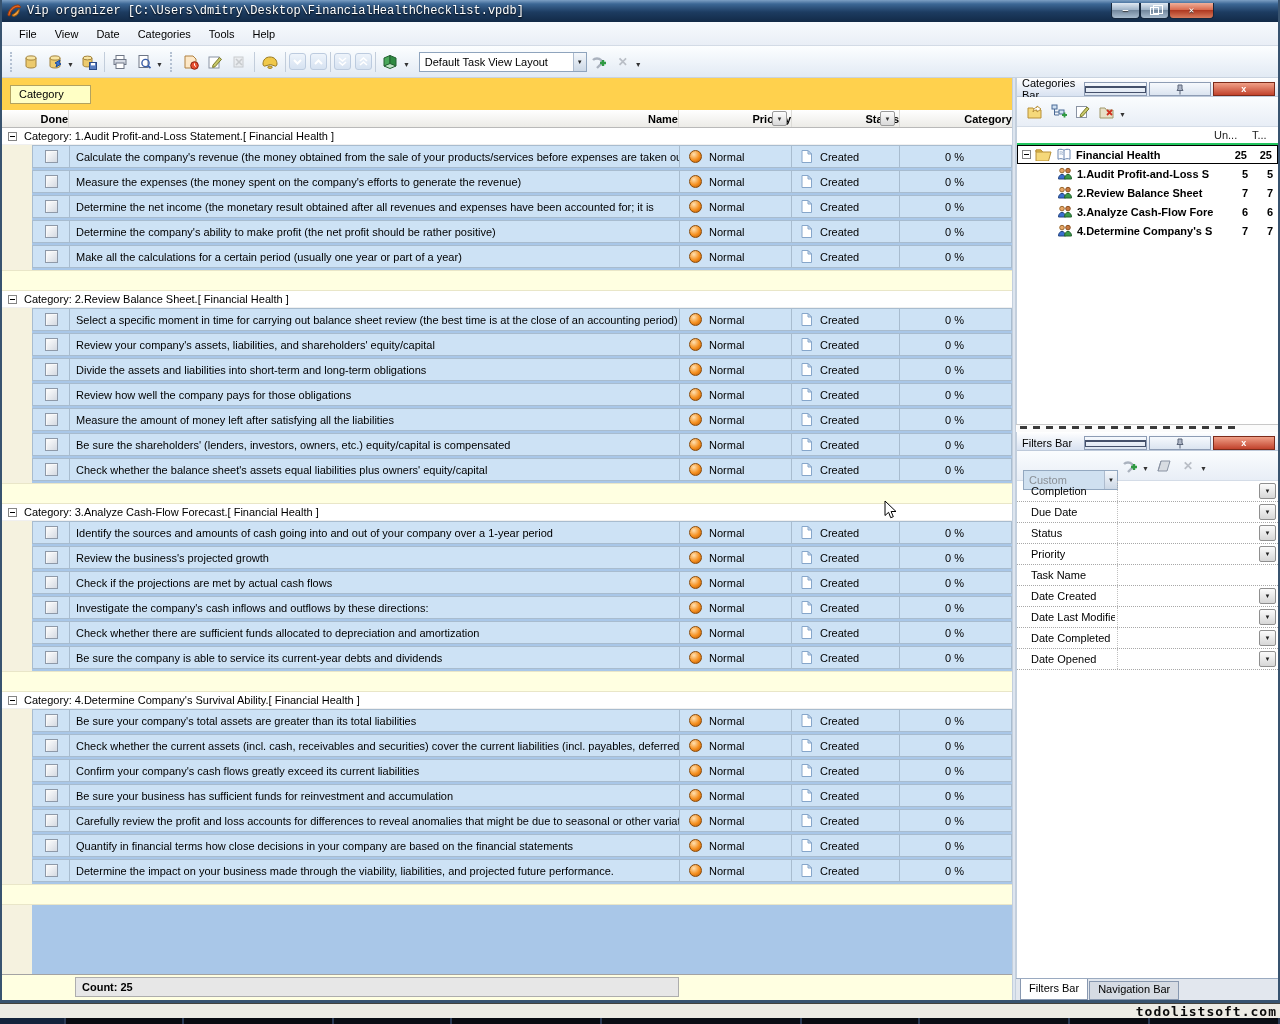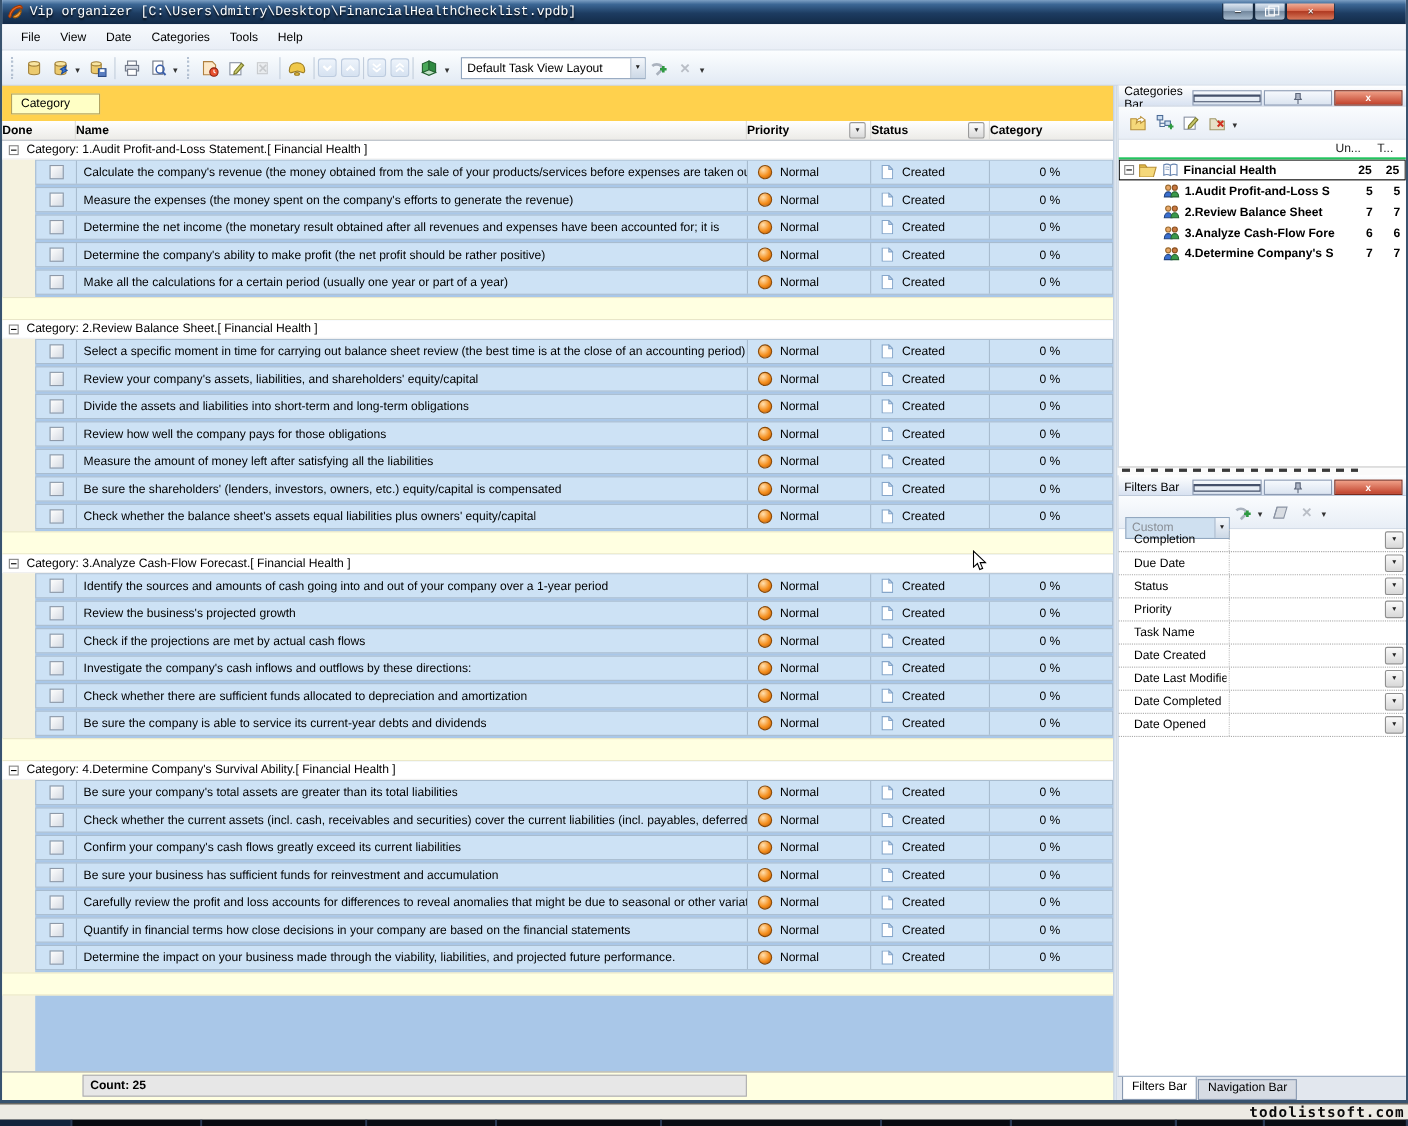--- a/index.html
+++ b/index.html
@@ -49,21 +49,21 @@
   .groupby-band { height:32px; background:#ffd14d; display:flex; align-items:center; padding-left:8px; flex:0 0 auto; }
   .groupby-chip { background:#ffffc5; border:1px solid #b3a35f; padding:2px 10px 3px 8px; display:flex; align-items:center; font-size:11px; }
   .sort-tri { width:0; height:0; border-left:4px solid transparent; border-right:4px solid transparent; border-bottom:6px solid #ffffc5;
               margin-left:8px; position:relative; }
   .sort-tri::after{ content:""; position:absolute; left:-5px; top:-1px; width:0; height:0;
               border-left:5px solid transparent; border-right:5px solid transparent; border-bottom:7px solid #8a8a8a; z-index:-1;}
 
   
   .grid-header { height:18px; background:linear-gradient(180deg,#ffffff,#ecebe7); border-bottom:1px solid #b9b9b9;
                  display:flex; font-weight:bold; flex:0 0 auto; }
-  .gh-cell { display:flex; align-items:center; justify-content:flex-start; position:relative; border-right:1px solid #dddcd8; }
+  .gh-cell { display:flex; align-items:center; justify-content:flex-end; position:relative; border-right:1px solid #dddcd8; }
   .gh-done { width:67px; } .gh-name { width:610px; } .gh-priority { width:113px; } .gh-status { width:108px; } .gh-complete { width:112px; border-right:none; }
   .hdr-filter-btn { position:absolute; right:4px; top:1px; width:15px; height:15px; border:1px solid #9a9a9a; border-radius:2px;
                     background:linear-gradient(#fdfdfd,#d9d9d9); font-size:6px; color:#333; font-weight:normal;
                     display:flex; align-items:center; justify-content:center; }
 
   
   .grid-body { flex:1; position:relative; background:#a9c7e8; overflow:hidden; display:flex; flex-direction:column; }
   .grid-body::before { content:""; position:absolute; left:0; top:0; bottom:0; width:30px; background:#f5f2df; }
   .group { position:relative; }
   .group-header { height:17px; background:#fff; display:flex; align-items:center; padding-left:6px; position:relative; border-bottom:1px solid #f0f0f0; }

